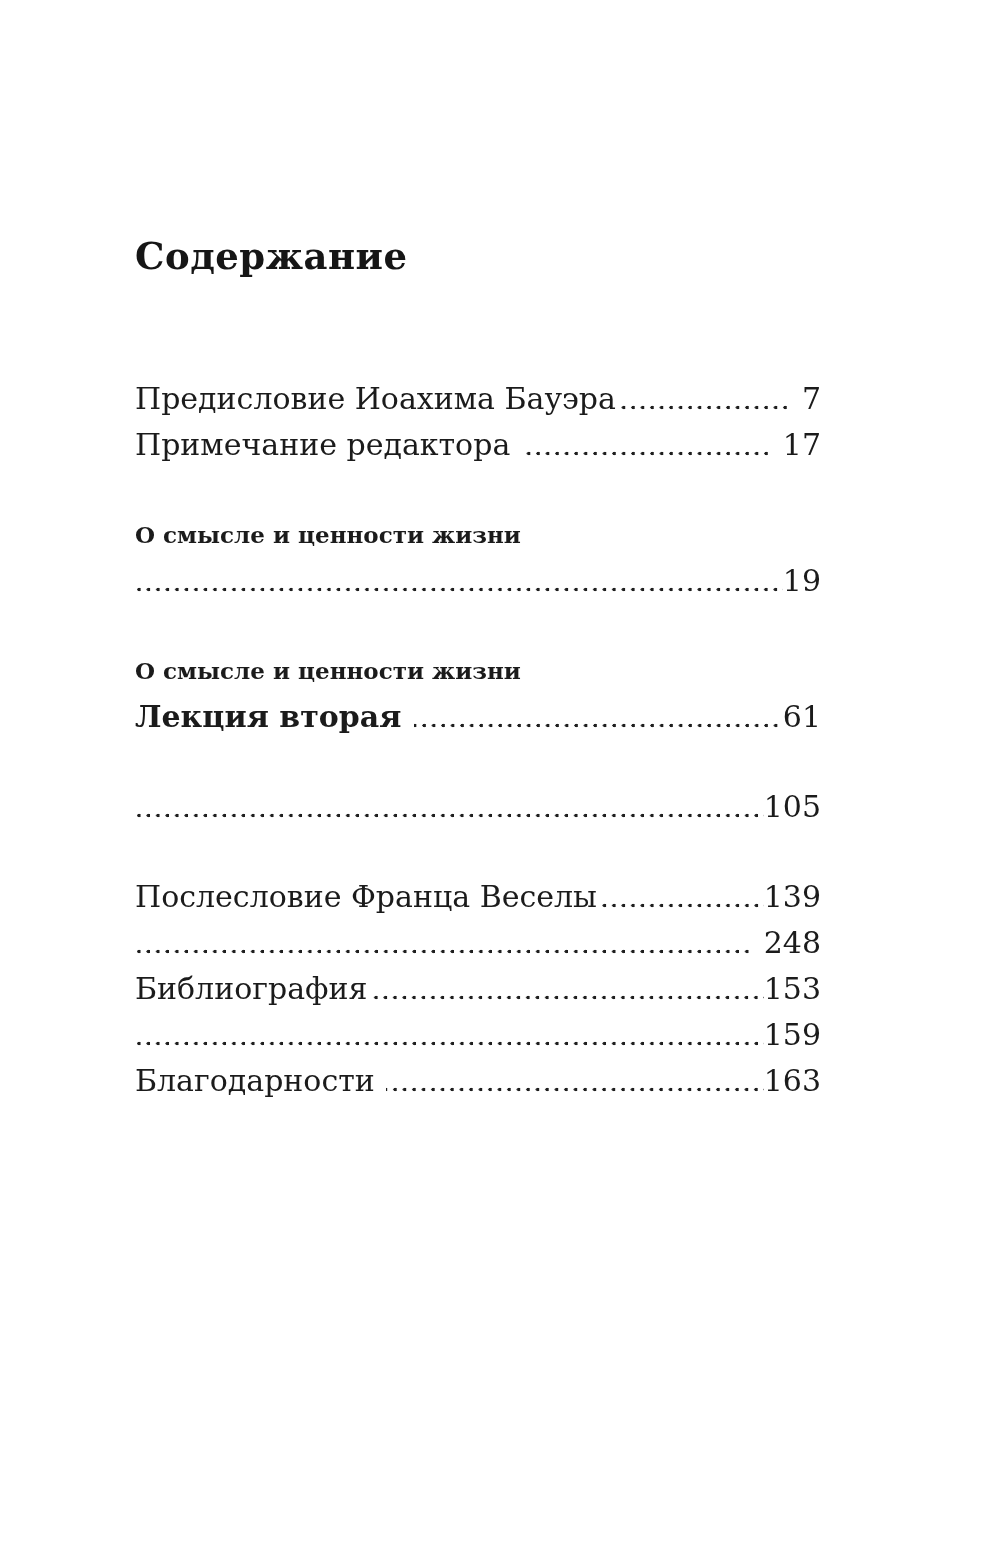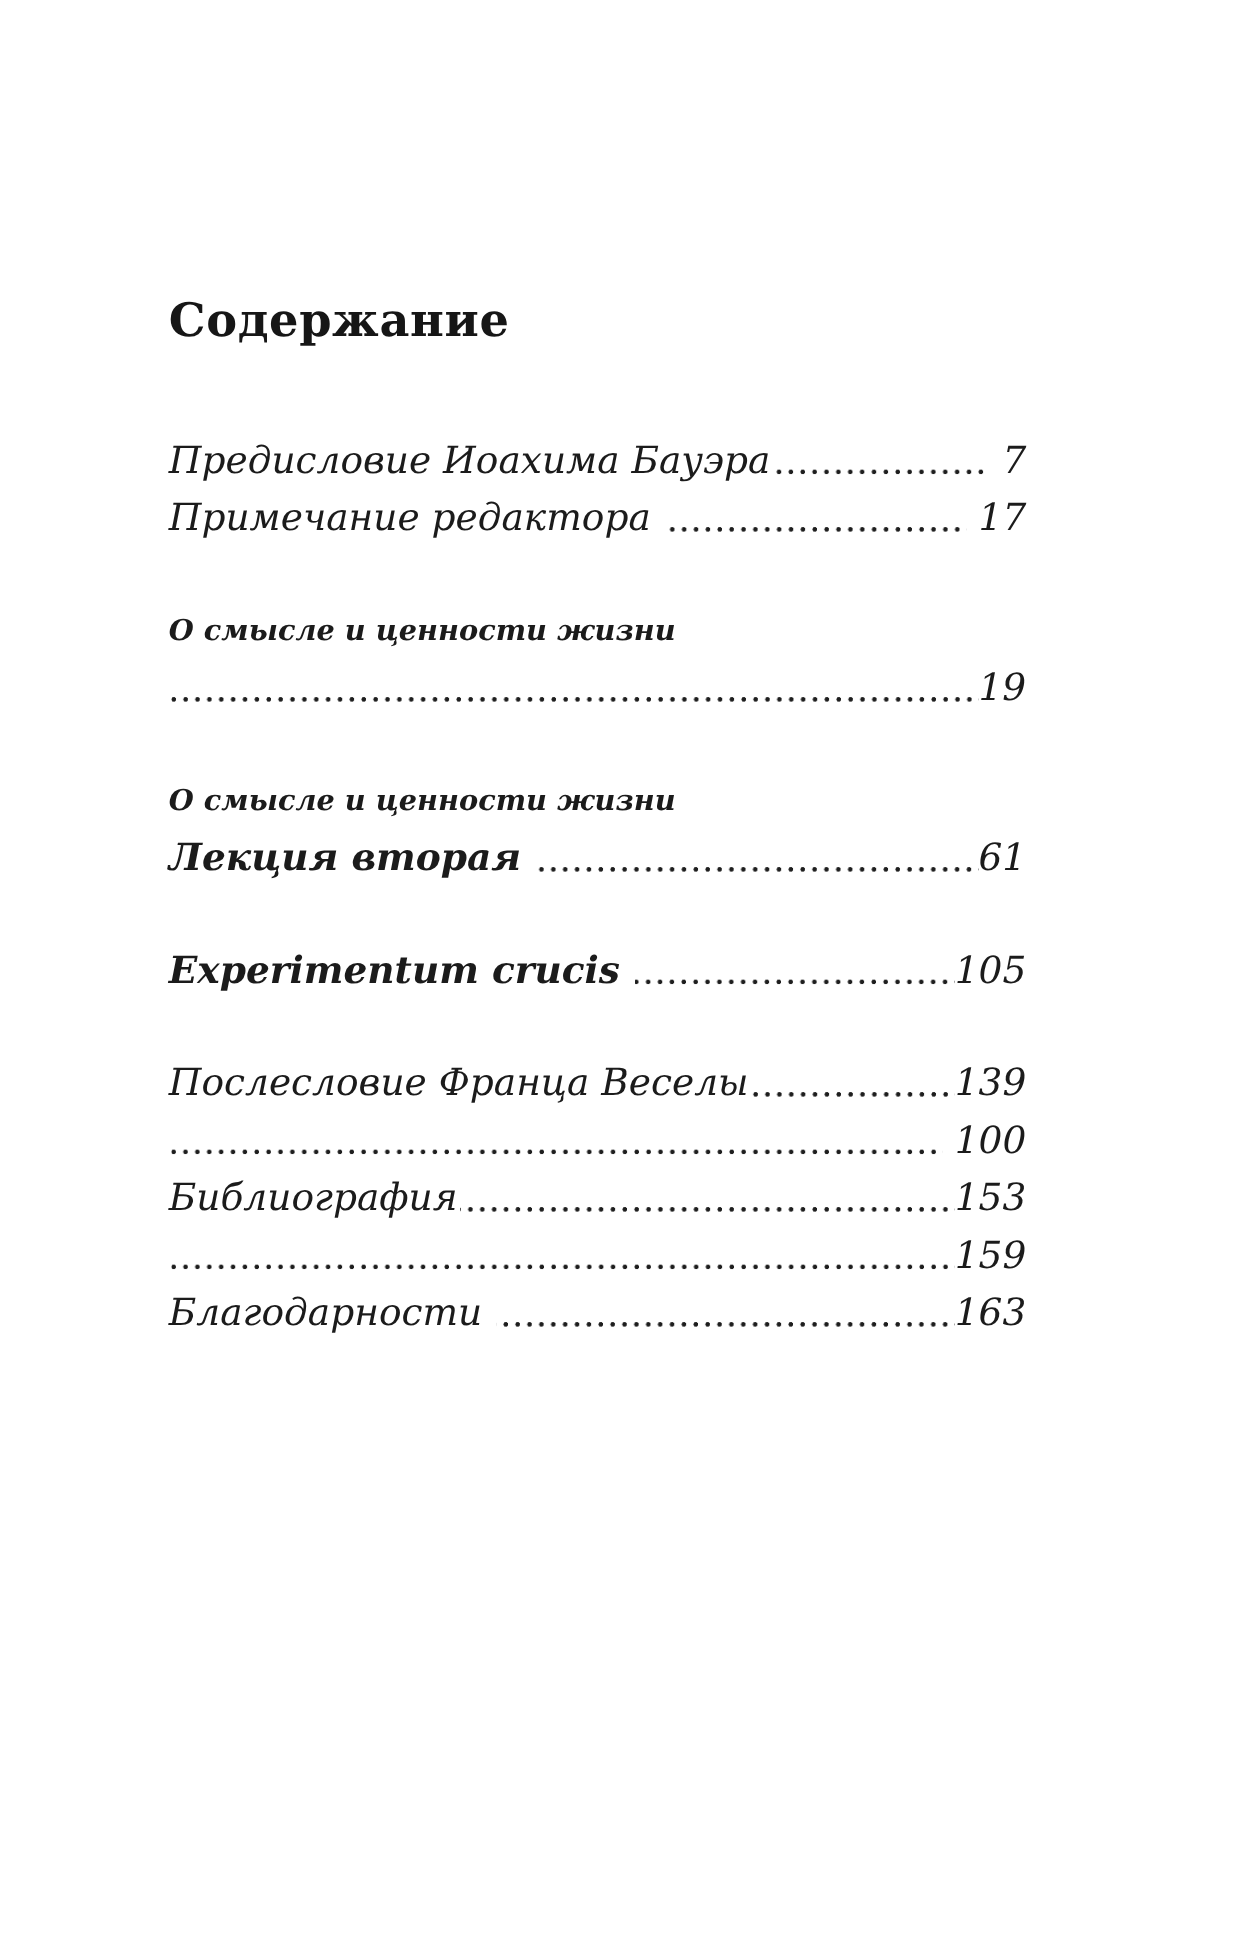--- a/index.html
+++ b/index.html
@@ -26,22 +26,21 @@
 
   .toc-title {
     font-size: 37px;
     font-weight: 700;
     letter-spacing: 0.5px;
     line-height: 48px;
     color: #161616;
   }
 
   .toc-list {
-    margin-top: 66px;
-    font-style: italic;
+    margin-top: 96px;
   }
 
   .toc-block { margin-top: 0; }
   .toc-block.gap { margin-top: 44px; }
 
   .toc-row {
     display: flex;
     align-items: baseline;
     line-height: 46px;
     font-size: 30px;
@@ -106,35 +105,34 @@
       <div class="heading-line">О смысле и ценности жизни</div>
       <div class="toc-row">
         <span class="label bold">Лекция вторая </span>
         <span class="dots"></span>
         <span class="pagenum">61</span>
       </div>
     </div>
 
     <div class="toc-block gap">
       <div class="toc-row">
-        <span class="label bold">Experimentum crucis </span>
         <span class="dots"></span>
         <span class="pagenum">105</span>
       </div>
     </div>
 
     <div class="toc-block gap">
       <div class="toc-row">
         <span class="label">Послесловие Франца Веселы</span>
         <span class="dots"></span>
         <span class="pagenum">139</span>
       </div>
       <div class="toc-row">
         <span class="dots"></span>
-        <span class="pagenum"> 100</span>
+        <span class="pagenum"> 248</span>
       </div>
       <div class="toc-row">
         <span class="label">Библиография</span>
         <span class="dots"></span>
         <span class="pagenum">153</span>
       </div>
       <div class="toc-row">
         <span class="dots"></span>
         <span class="pagenum">159</span>
       </div>

